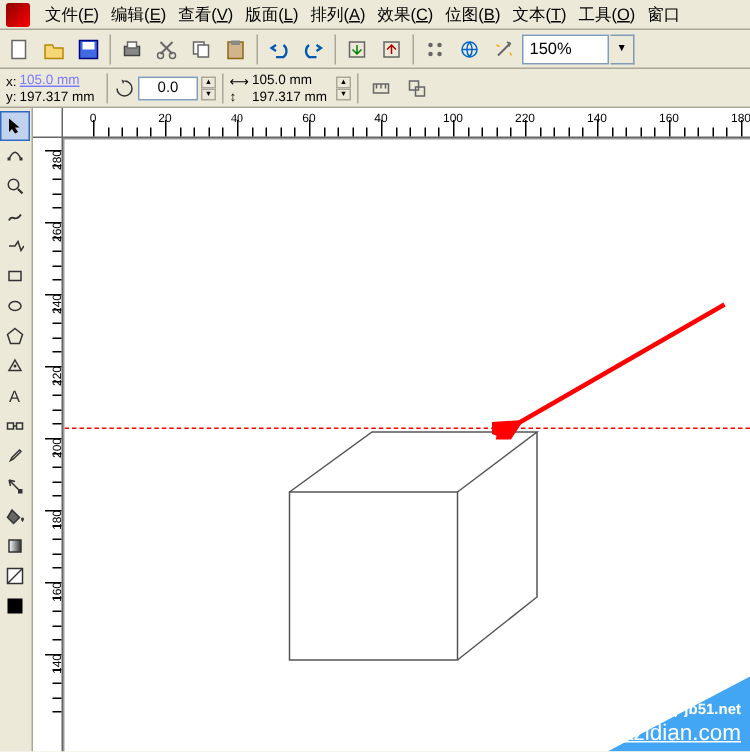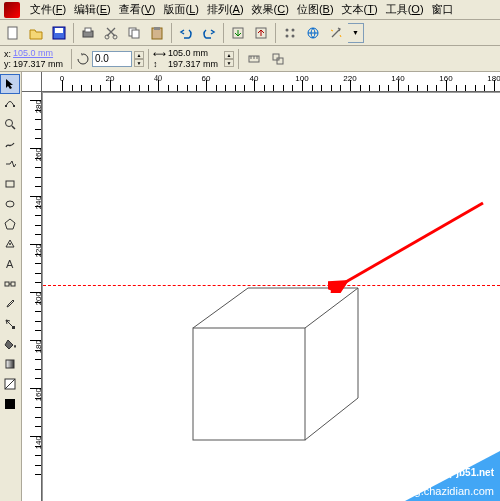--- a/index.html
+++ b/index.html
@@ -16,21 +16,21 @@
 .zoom-box { height: 20px; width: 58px; border: 1px solid #7f9db9; background: #fff; padding: 0 4px; font-size: 11px; display: flex; align-items: center; }
 .zoom-dd { width: 16px; height: 20px; border: 1px solid #7f9db9; border-left: none; background: #ece9d8; display: flex; align-items: center; justify-content: center; font-size: 7px; }
 
 .propbar { height: 26px; display: flex; align-items: center; padding: 2px 4px; background: #ece9d8; border-bottom: 1px solid #aca899; gap: 2px; }
 .xy-labels { font-size: 9px; line-height: 10px; color: #000; }
 .xy-vals { display: flex; flex-direction: column; font-size: 9px; line-height: 11px; align-items: flex-end; }
 .xy-vals input { width: 54px; height: 11px; font-size: 9px; border: none; background: transparent; }
 .dim-group { display: flex; align-items: center; gap: 2px; }
 .spinner { display: flex; flex-direction: column; }
 .spinner div { width: 10px; height: 8px; border: 1px solid #aca899; background: #ece9d8; font-size: 5px; display: flex; align-items: center; justify-content: center; }
-.mini-input { width: 40px; height: 16px; font-size: 10px; border: 1px solid #7f9db9; padding: 0 2px; }
+.mini-input { width: 40px; height: 16px; font-size: 10px; border: 1px solid #7f9db9; padding: 0 2px; text-align: center; }
 
 .workspace { display: flex; height: 429px; }
 
 .toolbox { width: 22px; background: #ece9d8; border-right: 1px solid #aca899; display: flex; flex-direction: column; padding-top: 2px; }
 .tx { width: 20px; height: 20px; display: flex; align-items: center; justify-content: center; border: 1px solid transparent; cursor: pointer; font-size: 12px; color: #333; }
 .tx.active { background: #c1d2ee; border-color: #316ac5; }
 
 .canvas-wrap { flex: 1; position: relative; background: #ece9d8; }
 .ruler-h { position: absolute; top: 0; left: 20px; right: 0; height: 20px; background: #fff; border-bottom: 1px solid #666; }
 .ruler-v { position: absolute; top: 20px; left: 0; width: 20px; bottom: 0; background: #fff; border-right: 1px solid #666; }
@@ -44,21 +44,21 @@
 
 .canvas { position: absolute; top: 20px; left: 20px; right: 0; bottom: 0; background: #fff; overflow: hidden; border-left: 1px solid #999999; border-top: 1px solid #999999;}
 .page-shadow { position: absolute; top: 0; left: 15px; right: 0; bottom: 0; }
 .guide-h { position: absolute; left: 0; right: 0; border-top: 1px dashed #ff0000; }
 .cube-svg { position: absolute; }
 .arrow-svg { position: absolute; }
 
 .watermark { position: absolute; right: 0; bottom: 0; width: 180px; height: 50px; }
 .watermark .tri { position: absolute; right: 0; bottom: 0; width: 0; height: 0; border-left: 95px solid transparent; border-bottom: 50px solid #2196f3; opacity: 0.85; }
 .watermark .txt { position: absolute; right: 6px; bottom: 20px; color: #fff; font-size: 13px; font-weight: bold; z-index: 2; }
-.watermark .sub { position: absolute; right: 6px; bottom: 4px; color: #fff; font-size: 11px; z-index: 2; }
+.watermark .sub { position: absolute; right: 6px; bottom: 4px; color: #fff; font-size: 15px; z-index: 2; text-decoration: underline; }
 .wm-mid { position:absolute; right:120px; bottom:10px; color:#888; font-size:14px; letter-spacing:4px; opacity:.3;}
 </style>
 </head>
 <body>
 
 <div class="menubar">
   <div class="app-icon"></div>
   <div class="menu-item"><span>文件</span>(<span class="hotkey">F</span>)</div>
   <div class="menu-item"><span>编辑</span>(<span class="hotkey">E</span>)</div>
   <div class="menu-item"><span>查看</span>(<span class="hotkey">V</span>)</div>
@@ -152,20 +152,21 @@
         <circle cx="7" cy="7" r="5" fill="none" stroke="#0066cc"></circle>
         <path d="M2 7h10M7 2a8 8 0 0 1 0 10M7 2a8 8 0 0 0 0 10" fill="none" stroke="#0066cc"></path>
       </svg>
     </div>
   <div class="tool-btn">
       <svg width="14" height="14">
         <path d="M3 11l8-8M9 2l2 1-1 2" stroke="#666" stroke-width="1.3" fill="none"></path>
         <path d="M11 9l1 2M2 4l2 1" stroke="#ffa500"></path>
       </svg>
     </div>
+  <div class="zoom-box">150%</div>
   <div class="zoom-dd">▼</div>
 </div>
 
 <div class="propbar">
   <div class="xy-labels"><span>x:</span><br><span>y:</span></div>
   <div class="xy-vals">
     <input style="color: rgb(122, 122, 255); text-decoration: underline;" value="105.0 mm">
     <input value="197.317 mm" style="">
   </div>
   <div class="sep"></div>

